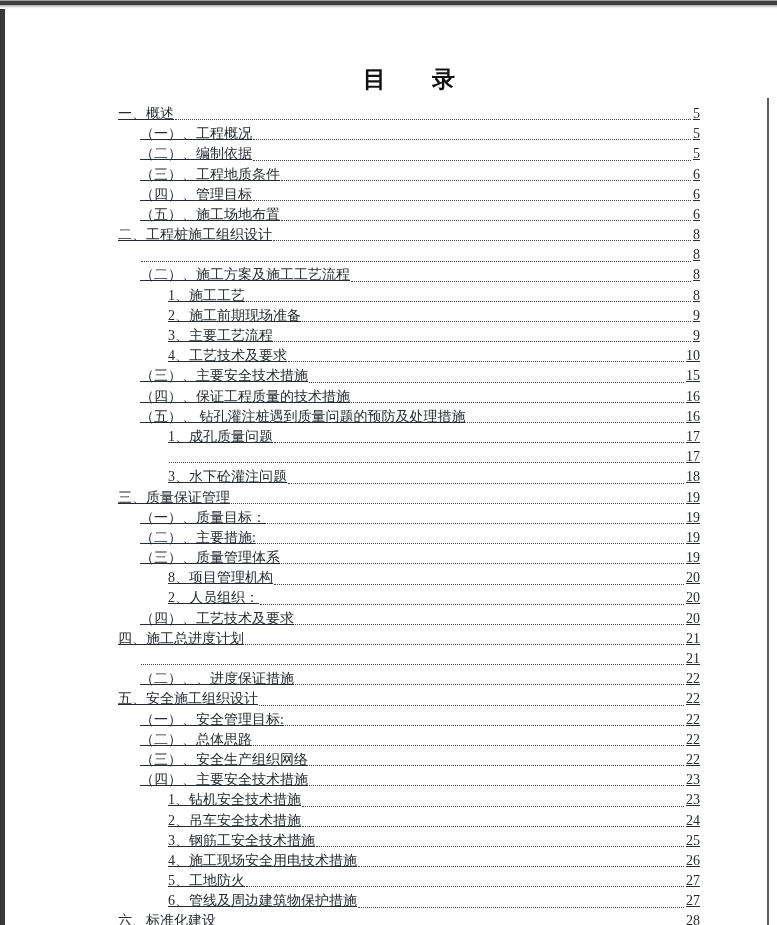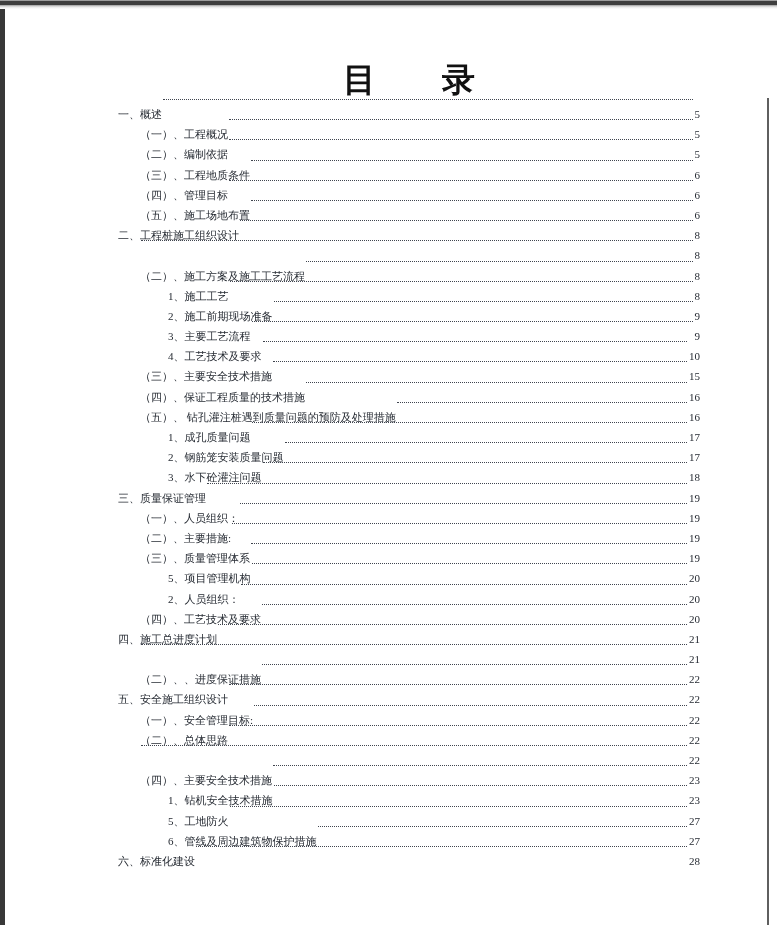--- a/index.html
+++ b/index.html
@@ -23,26 +23,26 @@
   }
   .right-border{
     position:absolute;top:98px;left:767px;width:2px;height:827px;
     background:#5f5f5f;
   }
   .content{
     position:absolute;left:118px;top:60px;width:582px;
   }
   .doc-title{
     text-align:center;
-    font-size:33px;font-weight:bold;line-height:40px;
+    font-size:23px;font-weight:bold;line-height:40px;
     margin:0 0 4px 0;white-space:pre;color:#111111;
   }
   .toc-list{width:100%;}
   .toc-row{
-    display:flex;height:20.2px;font-size:11px;align-items:flex-start;
+    display:flex;height:20.2px;font-size:14px;align-items:flex-end;text-decoration:underline;
   }
   .toc-row.lvl2{padding-left:22px;}
   .toc-row.lvl3{padding-left:50px;}
   .toc-label{white-space:nowrap;line-height:20.2px;}
   .toc-leader{flex:1 1 auto;position:relative;margin:0 2px 0 1px;min-width:8px;}
   .toc-leader::after{
     content:"";position:absolute;left:0;right:0;bottom:4px;
     border-bottom:1.6px dotted #40454f;
   }
   .toc-page{white-space:nowrap;line-height:20.2px;text-align:right;}
@@ -135,51 +135,50 @@
         <span class="toc-label">（五）、 钻孔灌注桩遇到质量问题的预防及处理措施</span>
         <span class="toc-leader"></span>
         <span class="toc-page">16</span>
       </div>
       <div class="toc-row lvl3">
         <span class="toc-label">1、成孔质量问题</span>
         <span class="toc-leader"></span>
         <span class="toc-page">17</span>
       </div>
       <div class="toc-row lvl3">
-        <span class="toc-label">2、钢筋笼安装质量问题</span>
         <span class="toc-leader"></span>
         <span class="toc-page">17</span>
       </div>
       <div class="toc-row lvl3">
         <span class="toc-label">3、水下砼灌注问题</span>
         <span class="toc-leader"></span>
         <span class="toc-page">18</span>
       </div>
       <div class="toc-row lvl1">
         <span class="toc-label">三、质量保证管理</span>
         <span class="toc-leader"></span>
         <span class="toc-page">19</span>
       </div>
       <div class="toc-row lvl2">
-        <span class="toc-label">（一）、人员组织：</span>
+        <span class="toc-label">（一）、质量目标：</span>
         <span class="toc-leader"></span>
         <span class="toc-page">19</span>
       </div>
       <div class="toc-row lvl2">
         <span class="toc-label">（二）、主要措施:</span>
         <span class="toc-leader"></span>
         <span class="toc-page">19</span>
       </div>
       <div class="toc-row lvl2">
         <span class="toc-label">（三）、质量管理体系</span>
         <span class="toc-leader"></span>
         <span class="toc-page">19</span>
       </div>
       <div class="toc-row lvl3">
-        <span class="toc-label">5、项目管理机构</span>
+        <span class="toc-label">8、项目管理机构</span>
         <span class="toc-leader"></span>
         <span class="toc-page">20</span>
       </div>
       <div class="toc-row lvl3">
         <span class="toc-label">2、人员组织：</span>
         <span class="toc-leader"></span>
         <span class="toc-page">20</span>
       </div>
       <div class="toc-row lvl2">
         <span class="toc-label">（四）、工艺技术及要求</span>
@@ -209,32 +208,48 @@
         <span class="toc-label">（一）、安全管理目标:</span>
         <span class="toc-leader"></span>
         <span class="toc-page">22</span>
       </div>
       <div class="toc-row lvl2">
         <span class="toc-label">（二）、总体思路</span>
         <span class="toc-leader"></span>
         <span class="toc-page">22</span>
       </div>
       <div class="toc-row lvl2">
+        <span class="toc-label">（三）、安全生产组织网络</span>
         <span class="toc-leader"></span>
         <span class="toc-page">22</span>
       </div>
       <div class="toc-row lvl2">
         <span class="toc-label">（四）、主要安全技术措施</span>
         <span class="toc-leader"></span>
         <span class="toc-page">23</span>
       </div>
       <div class="toc-row lvl3">
         <span class="toc-label">1、钻机安全技术措施</span>
         <span class="toc-leader"></span>
         <span class="toc-page">23</span>
+      </div>
+      <div class="toc-row lvl3">
+        <span class="toc-label">2、吊车安全技术措施</span>
+        <span class="toc-leader"></span>
+        <span class="toc-page">24</span>
+      </div>
+      <div class="toc-row lvl3">
+        <span class="toc-label">3、钢筋工安全技术措施</span>
+        <span class="toc-leader"></span>
+        <span class="toc-page">25</span>
+      </div>
+      <div class="toc-row lvl3">
+        <span class="toc-label">4、施工现场安全用电技术措施</span>
+        <span class="toc-leader"></span>
+        <span class="toc-page">26</span>
       </div>
       <div class="toc-row lvl3">
         <span class="toc-label">5、工地防火</span>
         <span class="toc-leader"></span>
         <span class="toc-page">27</span>
       </div>
       <div class="toc-row lvl3">
         <span class="toc-label">6、管线及周边建筑物保护措施</span>
         <span class="toc-leader"></span>
         <span class="toc-page">27</span>

